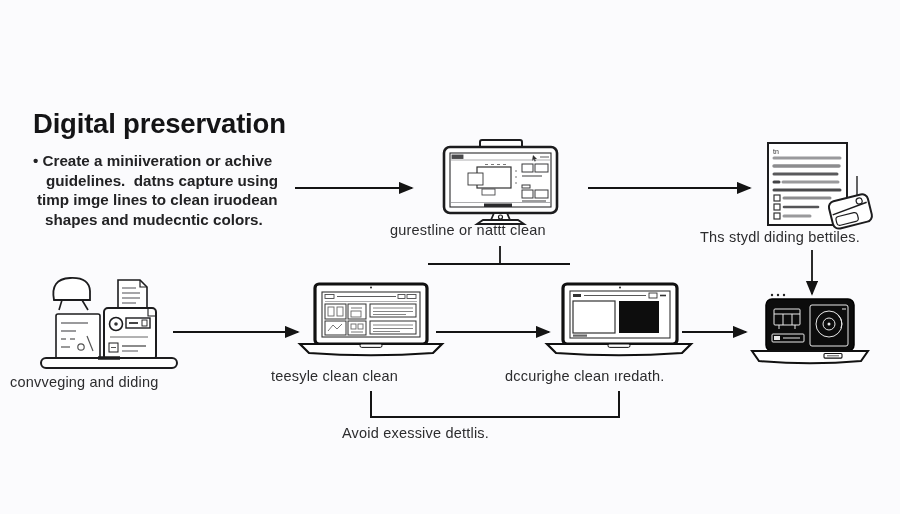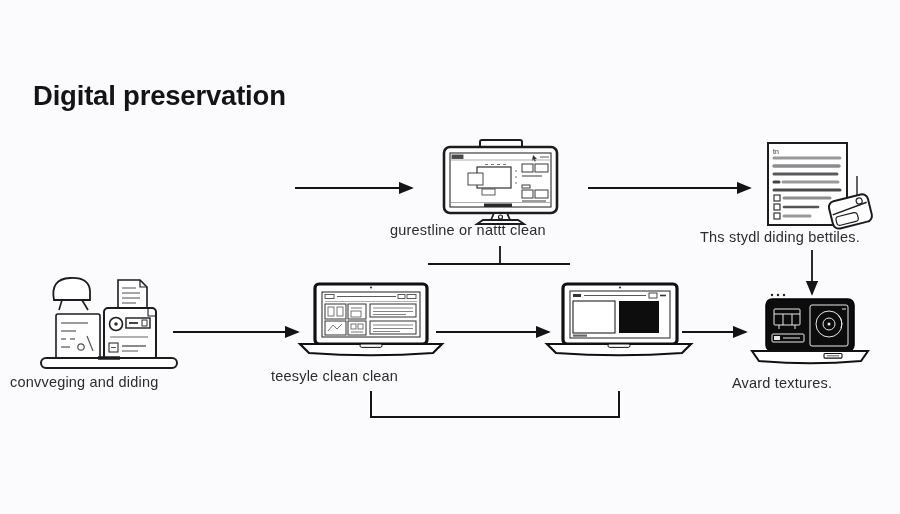--- a/index.html
+++ b/index.html
@@ -1,21 +1,21 @@
 <!DOCTYPE html>
 <html><head>
 <meta charset="utf-8">
 <style>
   html,body{margin:0;padding:0;background:#fbfbfd;}
   .canvas{
     position:relative;width:900px;height:514px;overflow:hidden;
     background:#fbfbfd;font-family:"Liberation Sans",sans-serif;color:#1a1a1c;
   }
   .page-title{
-    position:absolute;left:33px;top:80px;margin:0;
+    position:absolute;left:33px;top:108px;margin:0;
     font-size:27.5px;font-weight:700;letter-spacing:-0.2px;color:#141416;
   }
   .intro{
     position:absolute;left:33px;top:151px;
     font-size:15.2px;font-weight:600;color:#222224;line-height:19.6px;
   }
   .intro-line{white-space:pre;}
   .ind-1{margin-left:13px}
   .ind-2{margin-left:4px}
   .ind-3{margin-left:12px}
@@ -39,20 +39,26 @@
   #laptop2 {left:543px;top:281px;}
   #darklap {left:746px;top:290px;}
 </style>
 </head>
 <body>
 
 <div class="canvas">
 
   <h1 class="page-title">Digital preservation</h1>
 
+  <div class="intro">
+    <div class="intro-line">• Create a miniiveration or achive</div>
+    <div class="intro-line ind-1">guidelines.  datns capture using</div>
+    <div class="intro-line ind-2">timp imge lines to clean iruodean</div>
+    <div class="intro-line ind-3">shapes and mudecntic colors.</div>
+  </div>
 
   <svg class="connectors" width="900" height="514" viewBox="0 0 900 514">
     <defs>
       <marker id="ah" markerWidth="9" markerHeight="8" refX="7.5" refY="3.5" orient="auto">
         <path d="M0,0 L8.5,3.5 L0,7 Z" fill="#141414"></path>
       </marker>
     </defs>
     <g stroke="#141414" stroke-width="1.8" fill="none">
       <line x1="295" y1="188" x2="412" y2="188" marker-end="url(#ah)"></line>
       <line x1="588" y1="188" x2="750" y2="188" marker-end="url(#ah)"></line>
@@ -239,20 +245,21 @@
       <line x1="41" y1="14.5" x2="103" y2="14.5" stroke="#444" stroke-width="0.9"></line>
       <rect x="106" y="12" width="8" height="5" fill="none" stroke="#333" stroke-width="0.9"></rect>
       <line x1="117" y1="14.5" x2="123" y2="14.5" stroke="#333" stroke-width="1.6"></line>
       <rect x="30" y="20" width="42" height="32" fill="#ffffff" stroke="#333" stroke-width="1.2"></rect>
       <rect x="76" y="20" width="40" height="32" fill="#0d0d0d"></rect>
       <rect x="30" y="53.5" width="14" height="2.2" fill="#666"></rect>
     </g>
     <path d="M4,63 H148 L139,72 Q76,76.5 13,72 Z" fill="#ffffff" stroke="#111" stroke-width="2.2"></path>
     <rect x="65" y="63" width="22" height="3.4" rx="1.7" fill="#fff" stroke="#111" stroke-width="1"></rect>
   </svg>
+  <div class="caption cap-laptop2">dccurighe clean ıredath.</div>
 
   <svg id="darklap" class="illus" width="128" height="84" viewBox="0 0 128 84">
     <g fill="#222">
       <circle cx="26" cy="5" r="1.2"></circle>
         <circle cx="32" cy="5" r="1.2"></circle>
         <circle cx="38" cy="5" r="1.2"></circle>
     </g>
     <rect x="20" y="9" width="88" height="52" rx="6" fill="#0c0c0c" stroke="#000" stroke-width="1.5"></rect>
     <g fill="none" stroke="#e8e8e8" stroke-width="1">
       <rect x="28" y="19" width="26" height="16" rx="1"></rect>
@@ -268,16 +275,16 @@
       <circle cx="83" cy="34" r="13"></circle>
       <circle cx="83" cy="34" r="6"></circle>
       <circle cx="83" cy="34" r="1.5" fill="#e8e8e8" stroke="none"></circle>
       <path d="M92,25 a13,13 0 0 1 3,13"></path>
       <line x1="96" y1="19" x2="100" y2="19"></line>
     </g>
     <path d="M6,61 H122 L115,71 Q64,75.5 13,71 Z" fill="#ffffff" stroke="#111" stroke-width="2"></path>
     <rect x="78" y="63.5" width="18" height="4.6" rx="1" fill="#fff" stroke="#111" stroke-width="1.1"></rect>
     <line x1="81" y1="65.8" x2="93" y2="65.8" stroke="#555" stroke-width="1"></line>
   </svg>
-  <div class="caption cap-dark">Avard textures.</div>
-
+
+  <div class="caption note-bottom">Avoid exessive dettlis.</div>
 
 </div>
 
 </body></html>

